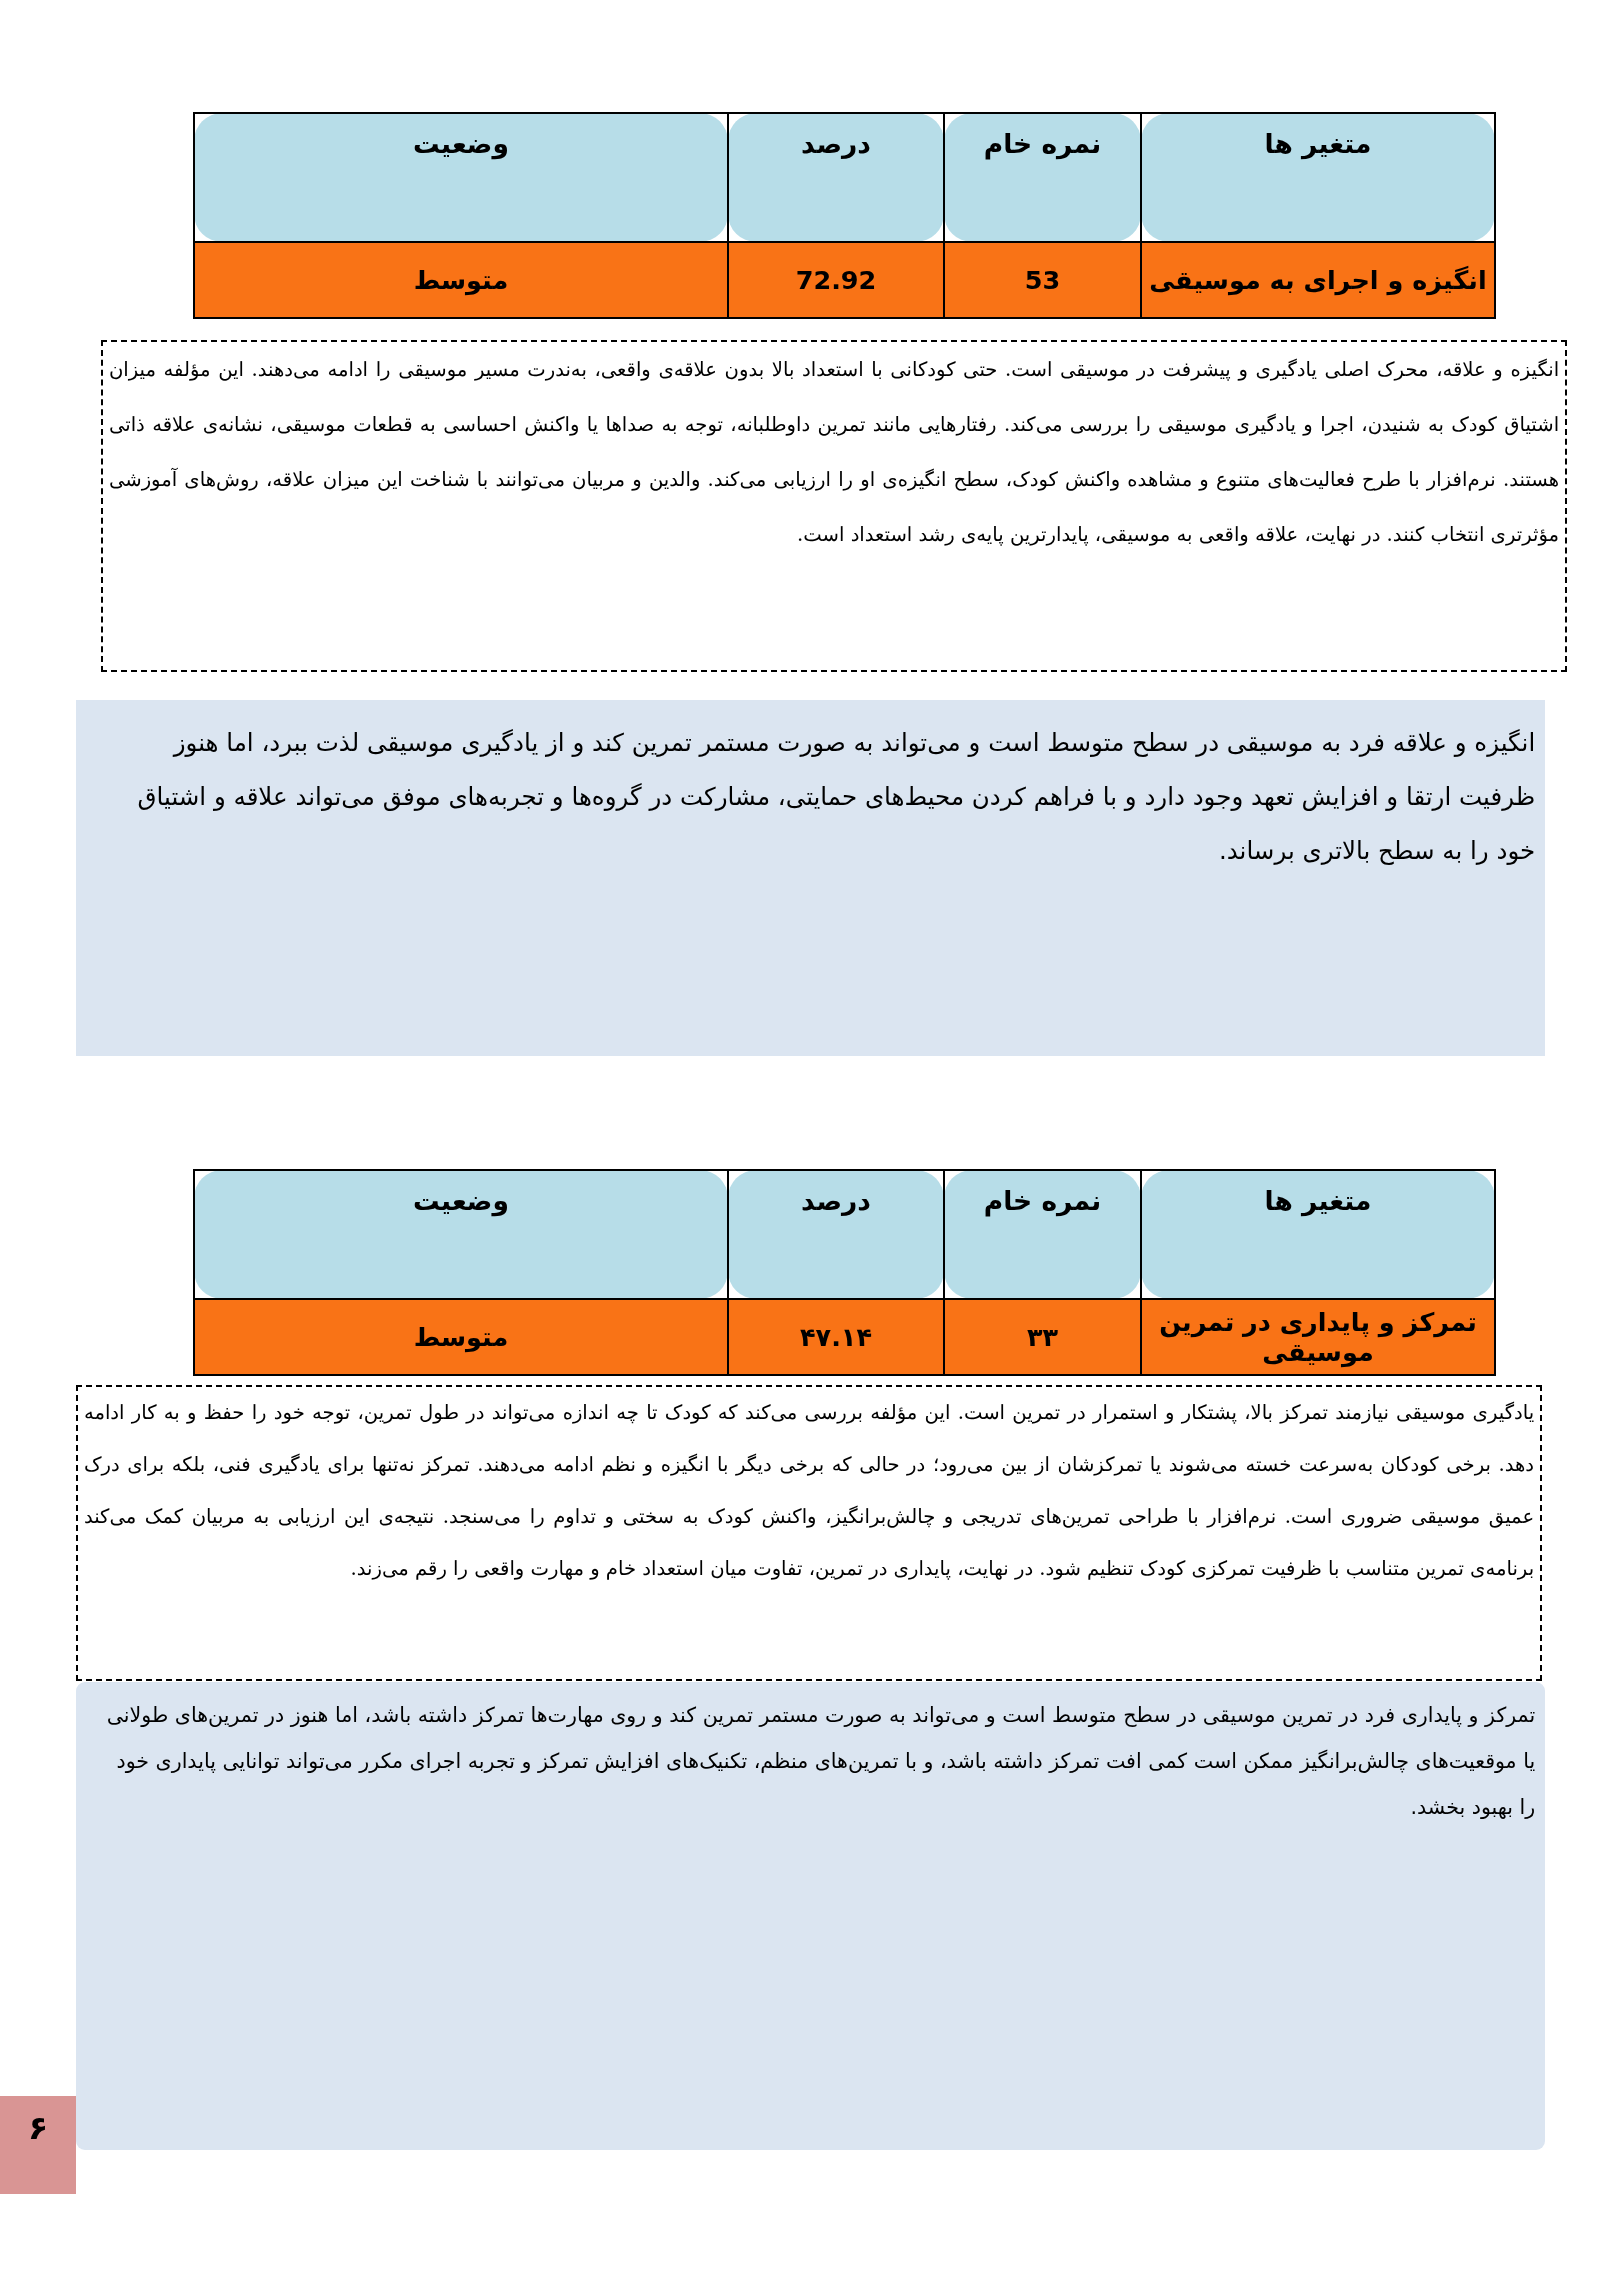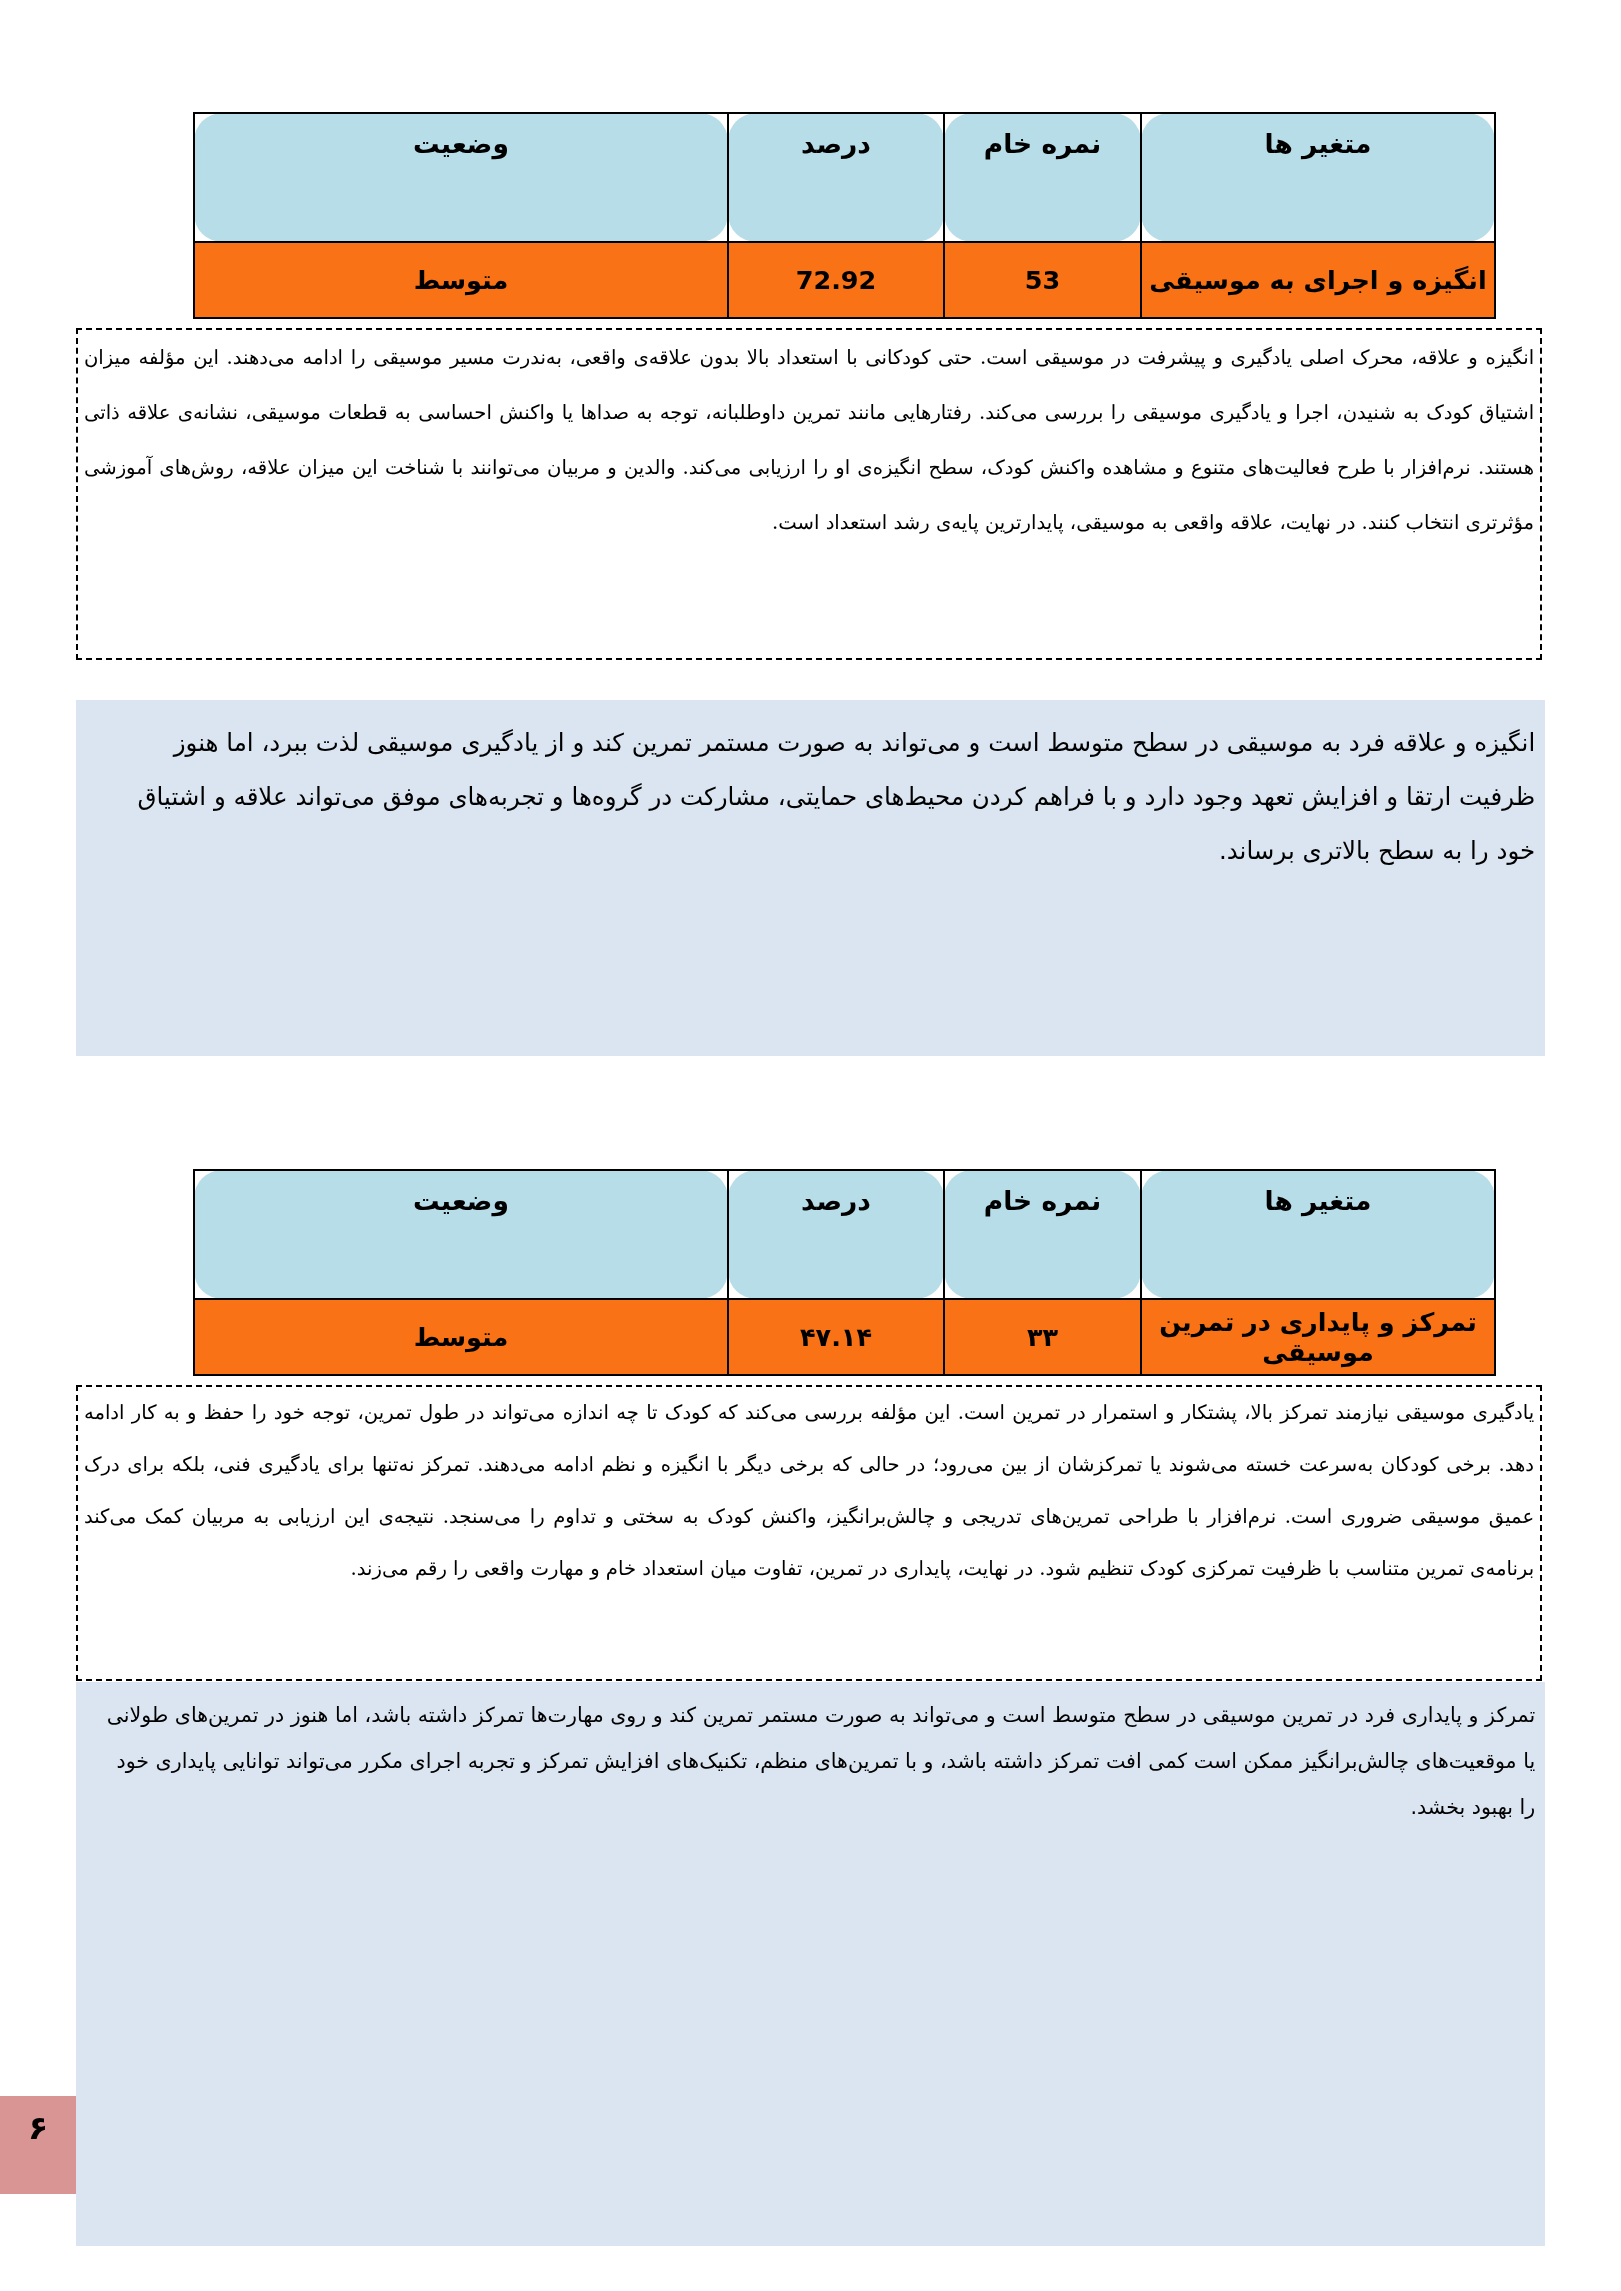--- a/index.html
+++ b/index.html
@@ -7,26 +7,26 @@
          font-family:"DejaVu Sans", sans-serif; color:#000; }
   .tbl { position:absolute; left:193px; width:1301px; border-collapse:collapse; direction:rtl; table-layout:fixed; }
   .tbl td, .tbl th { border:2.9px solid #000; text-align:center; font-family:"DejaVu Sans", sans-serif; font-weight:bold; }
   .tbl th { background:#b7dde8; height:112px; vertical-align:top; padding-top:13.7px; font-size:26.5px;border-radius:28px; }
   .tbl td { background:#f97316; height:72px; vertical-align:middle; font-size:25.5px; }
   .tbl col.c1 { width:534px; } .tbl col.c2 { width:216px; } .tbl col.c3 { width:197px; } .tbl col.c4 { width:354px; }
   #t1 { top:112px; }
   #t2 { top:1169px; }
   .dbox { position:absolute; left:76px; width:1466px; border:2px dashed #000; direction:rtl; text-align:justify;
           font-family:"DejaVu Serif", serif; font-size:19.6px; line-height:55px; padding:0 5.9px; box-sizing:border-box; }
-  #d1 { top:328px; height:332px; }
+  #d1 { top:340px; height:332px;margin-left:25px; }
   #d2 { top:1385px; height:296px; line-height:52px; }
   .dbox p { margin:0; }
   .blue { position:absolute; left:76px; width:1469px; background:#dbe5f1; direction:rtl; box-sizing:border-box; }
   #b1 { top:700px; height:356px; padding:15.7px 9.8px 0 29px; font-size:24.5px; line-height:54px; font-family:"DejaVu Sans", sans-serif; }
-  #b2 { top:1682px; height:564px; padding:9.8px 9.8px 0 29px; font-size:20.6px; line-height:46px; font-family:"DejaVu Sans", sans-serif; }
+  #b2 { top:1682px; height:468px; padding:9.8px 9.8px 0 29px; font-size:20.6px; line-height:46px; font-family:"DejaVu Sans", sans-serif;border-radius:9px; }
   .blue p { margin:0; }
   #pagenum { position:absolute; left:0; top:2096px; width:76px; height:98px; background:#d99594;
              font-family:"DejaVu Sans", sans-serif; font-weight:bold; font-size:33px; text-align:center; padding-top:11.8px; box-sizing:border-box; }
 </style>
 </head>
 <body>
 
 <table class="tbl" id="t1">
   <colgroup>
       <col class="c4">

